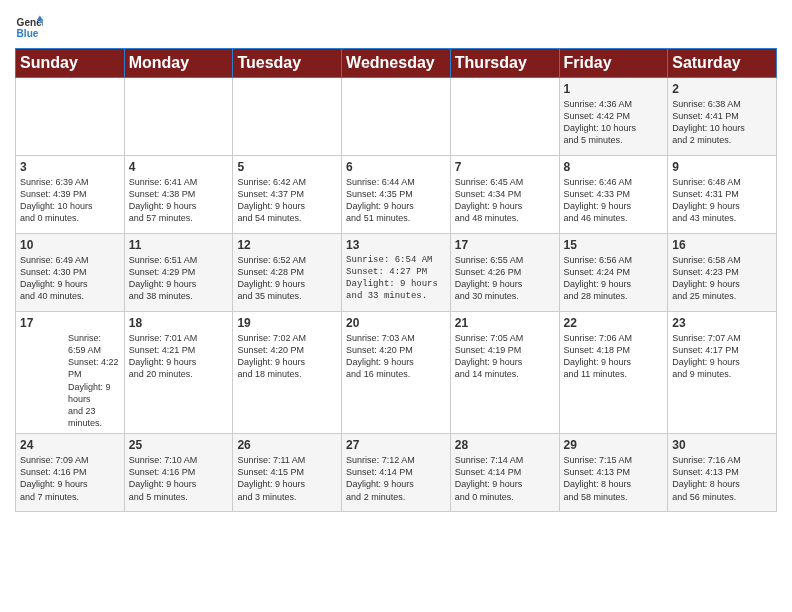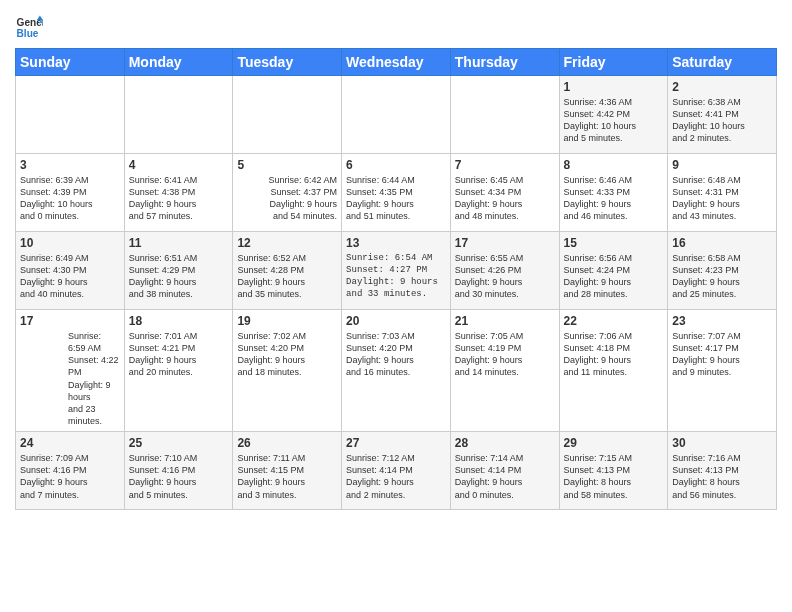--- a/index.html
+++ b/index.html
@@ -42,23 +42,23 @@
     .subtitle {
       font-size: 14px;
       color: #555;
     }
     table {
       width: 100%;
       border-collapse: collapse;
       table-layout: fixed;
     }
     thead tr th {
-      background-color: #3b82f6;
+      background-color: #7f1d1d;
       color: #fff;
-      font-size: 14px;
+      font-size: 16px;
       font-weight: bold;
       padding: 5px 4px;
       text-align: left;
       border: 1px solid #2b7cd3;
     }
     tbody tr td {
       border: 1px solid #ccc;
       vertical-align: top;
       padding: 4px 4px;
       font-size: 9.5px;
@@ -147,21 +147,21 @@
           </td>
           <td>
             <span class="day-number">4</span>
             <div class="day-info" style="white-space: pre-line;">Sunrise: 6:41 AM
 Sunset: 4:38 PM
 Daylight: 9 hours
 and 57 minutes.</div>
           </td>
           <td>
             <span class="day-number">5</span>
-            <div class="day-info" style="white-space: pre-line; text-align: right;">Sunrise: 6:42 AM
+            <div class="day-info" style="white-space: pre-line;">Sunrise: 6:42 AM
 Sunset: 4:37 PM
 Daylight: 9 hours
 and 54 minutes.</div>
           </td>
           <td>
             <span class="day-number">6</span>
             <div class="day-info" style="white-space: pre-line;">Sunrise: 6:44 AM
 Sunset: 4:35 PM
 Daylight: 9 hours
 and 51 minutes.</div>

